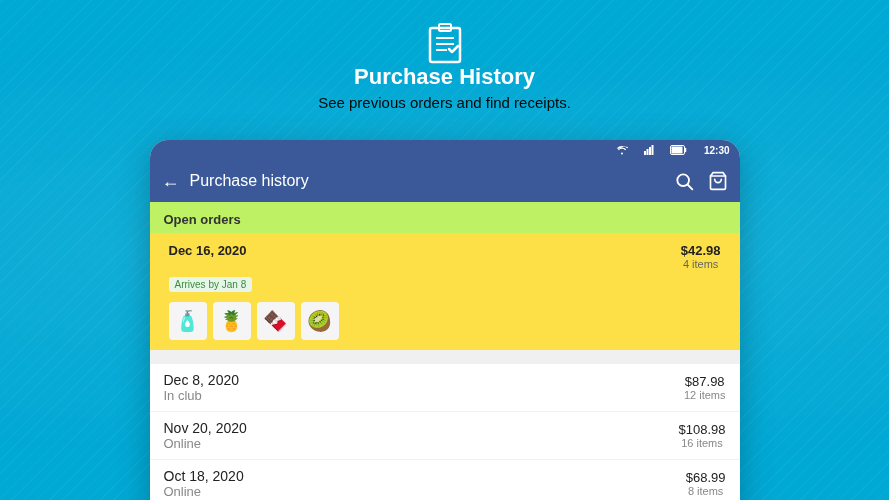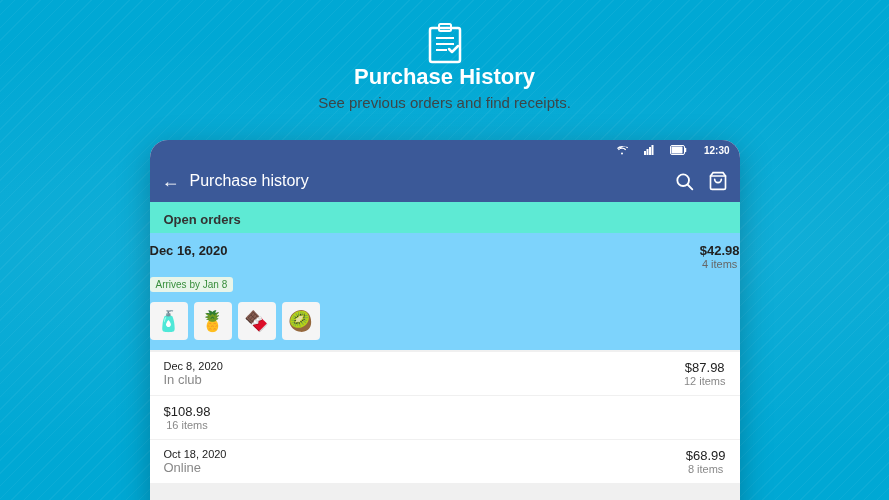--- a/index.html
+++ b/index.html
@@ -46,21 +46,21 @@
     }
 
     .page-title {
       color: #fff;
       font-size: 22px;
       font-weight: 700;
       margin-bottom: 4px;
     }
 
     .page-subtitle {
-      color: #404040;
+      color: #000000;
       font-size: 15px;
       font-weight: 400;
       opacity: 0.95;
     }
 
     .device-frame {
       position: absolute;
       left: 50%;
       transform: translateX(-50%);
       top: 140px;
@@ -131,27 +131,27 @@
       height: calc(100% - 62px);
       overflow-y: auto;
     }
 
     
     .section-header {
       padding: 10px 14px 6px;
       font-size: 13px;
       font-weight: 600;
       color: #333;
-      background: #5eead4;
+      background: #bef264;
     }
 
     .order-card {
-      background: #7dd3fc;
-      margin: 0 0 2px 0;
-      padding: 10px 0;
+      background: #fde047;
+      margin: 0 0 14px 0;
+      padding: 10px 19px;
     }
 
     .order-row {
       display: flex;
       justify-content: space-between;
       align-items: flex-start;
       margin-bottom: 4px;
     }
 
     .order-date {
@@ -204,21 +204,21 @@
     .past-order-row {
       background: #fff;
       padding: 8px 14px;
       border-bottom: 1px solid #f0f0f0;
       display: flex;
       justify-content: space-between;
       align-items: center;
     }
 
     .past-order-date {
-      font-size: 11px;
+      font-size: 14px;
       font-weight: 500;
       color: #222;
     }
 
     .past-order-source {
       font-size: 13px;
       color: #888;
     }
 
     .past-order-right {
@@ -324,20 +324,24 @@
       <div>
         <div class="past-order-date">Dec 8, 2020</div>
         <div class="past-order-source">In club</div>
       </div>
       <div class="past-order-right">
         <div class="past-order-amount">$87.98</div>
         <div class="past-order-count">12 items</div>
       </div>
     </div>
         <div class="past-order-row">
+      <div>
+        <div class="past-order-date">Nov 20, 2020</div>
+        <div class="past-order-source">Online</div>
+      </div>
       <div class="past-order-right">
         <div class="past-order-amount">$108.98</div>
         <div class="past-order-count">16 items</div>
       </div>
     </div>
         <div class="past-order-row">
       <div>
         <div class="past-order-date">Oct 18, 2020</div>
         <div class="past-order-source">Online</div>
       </div>

